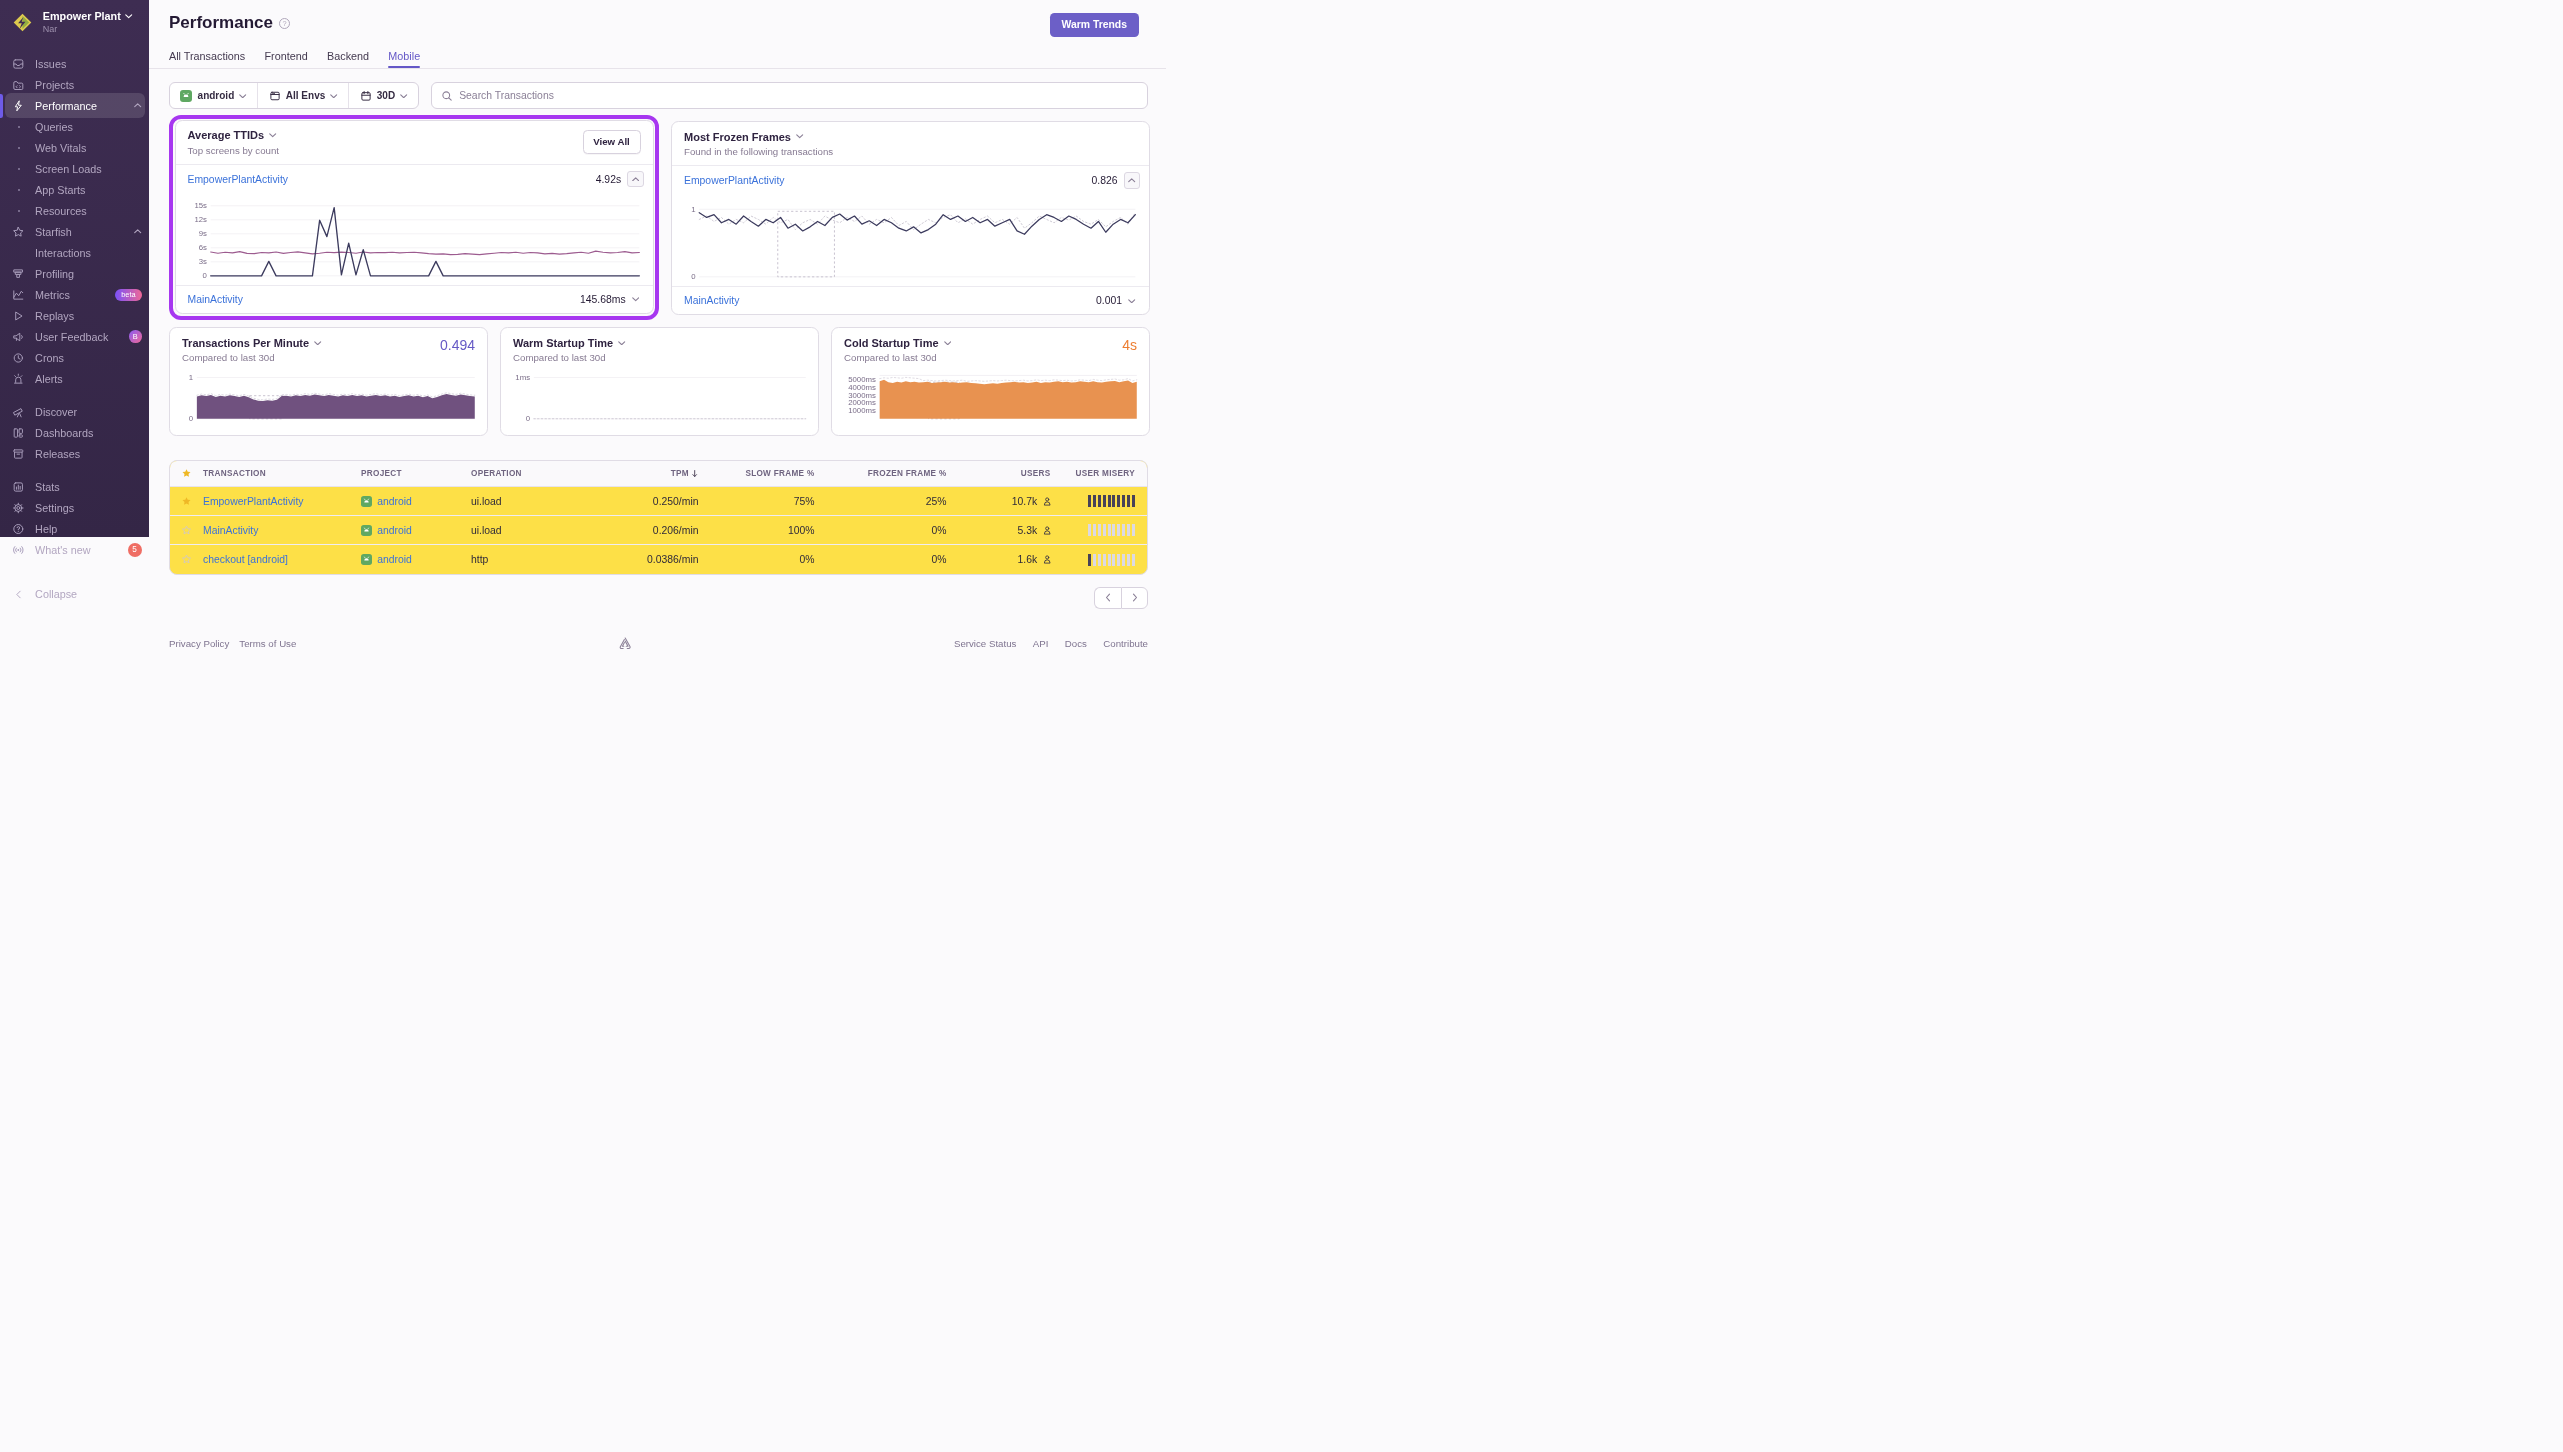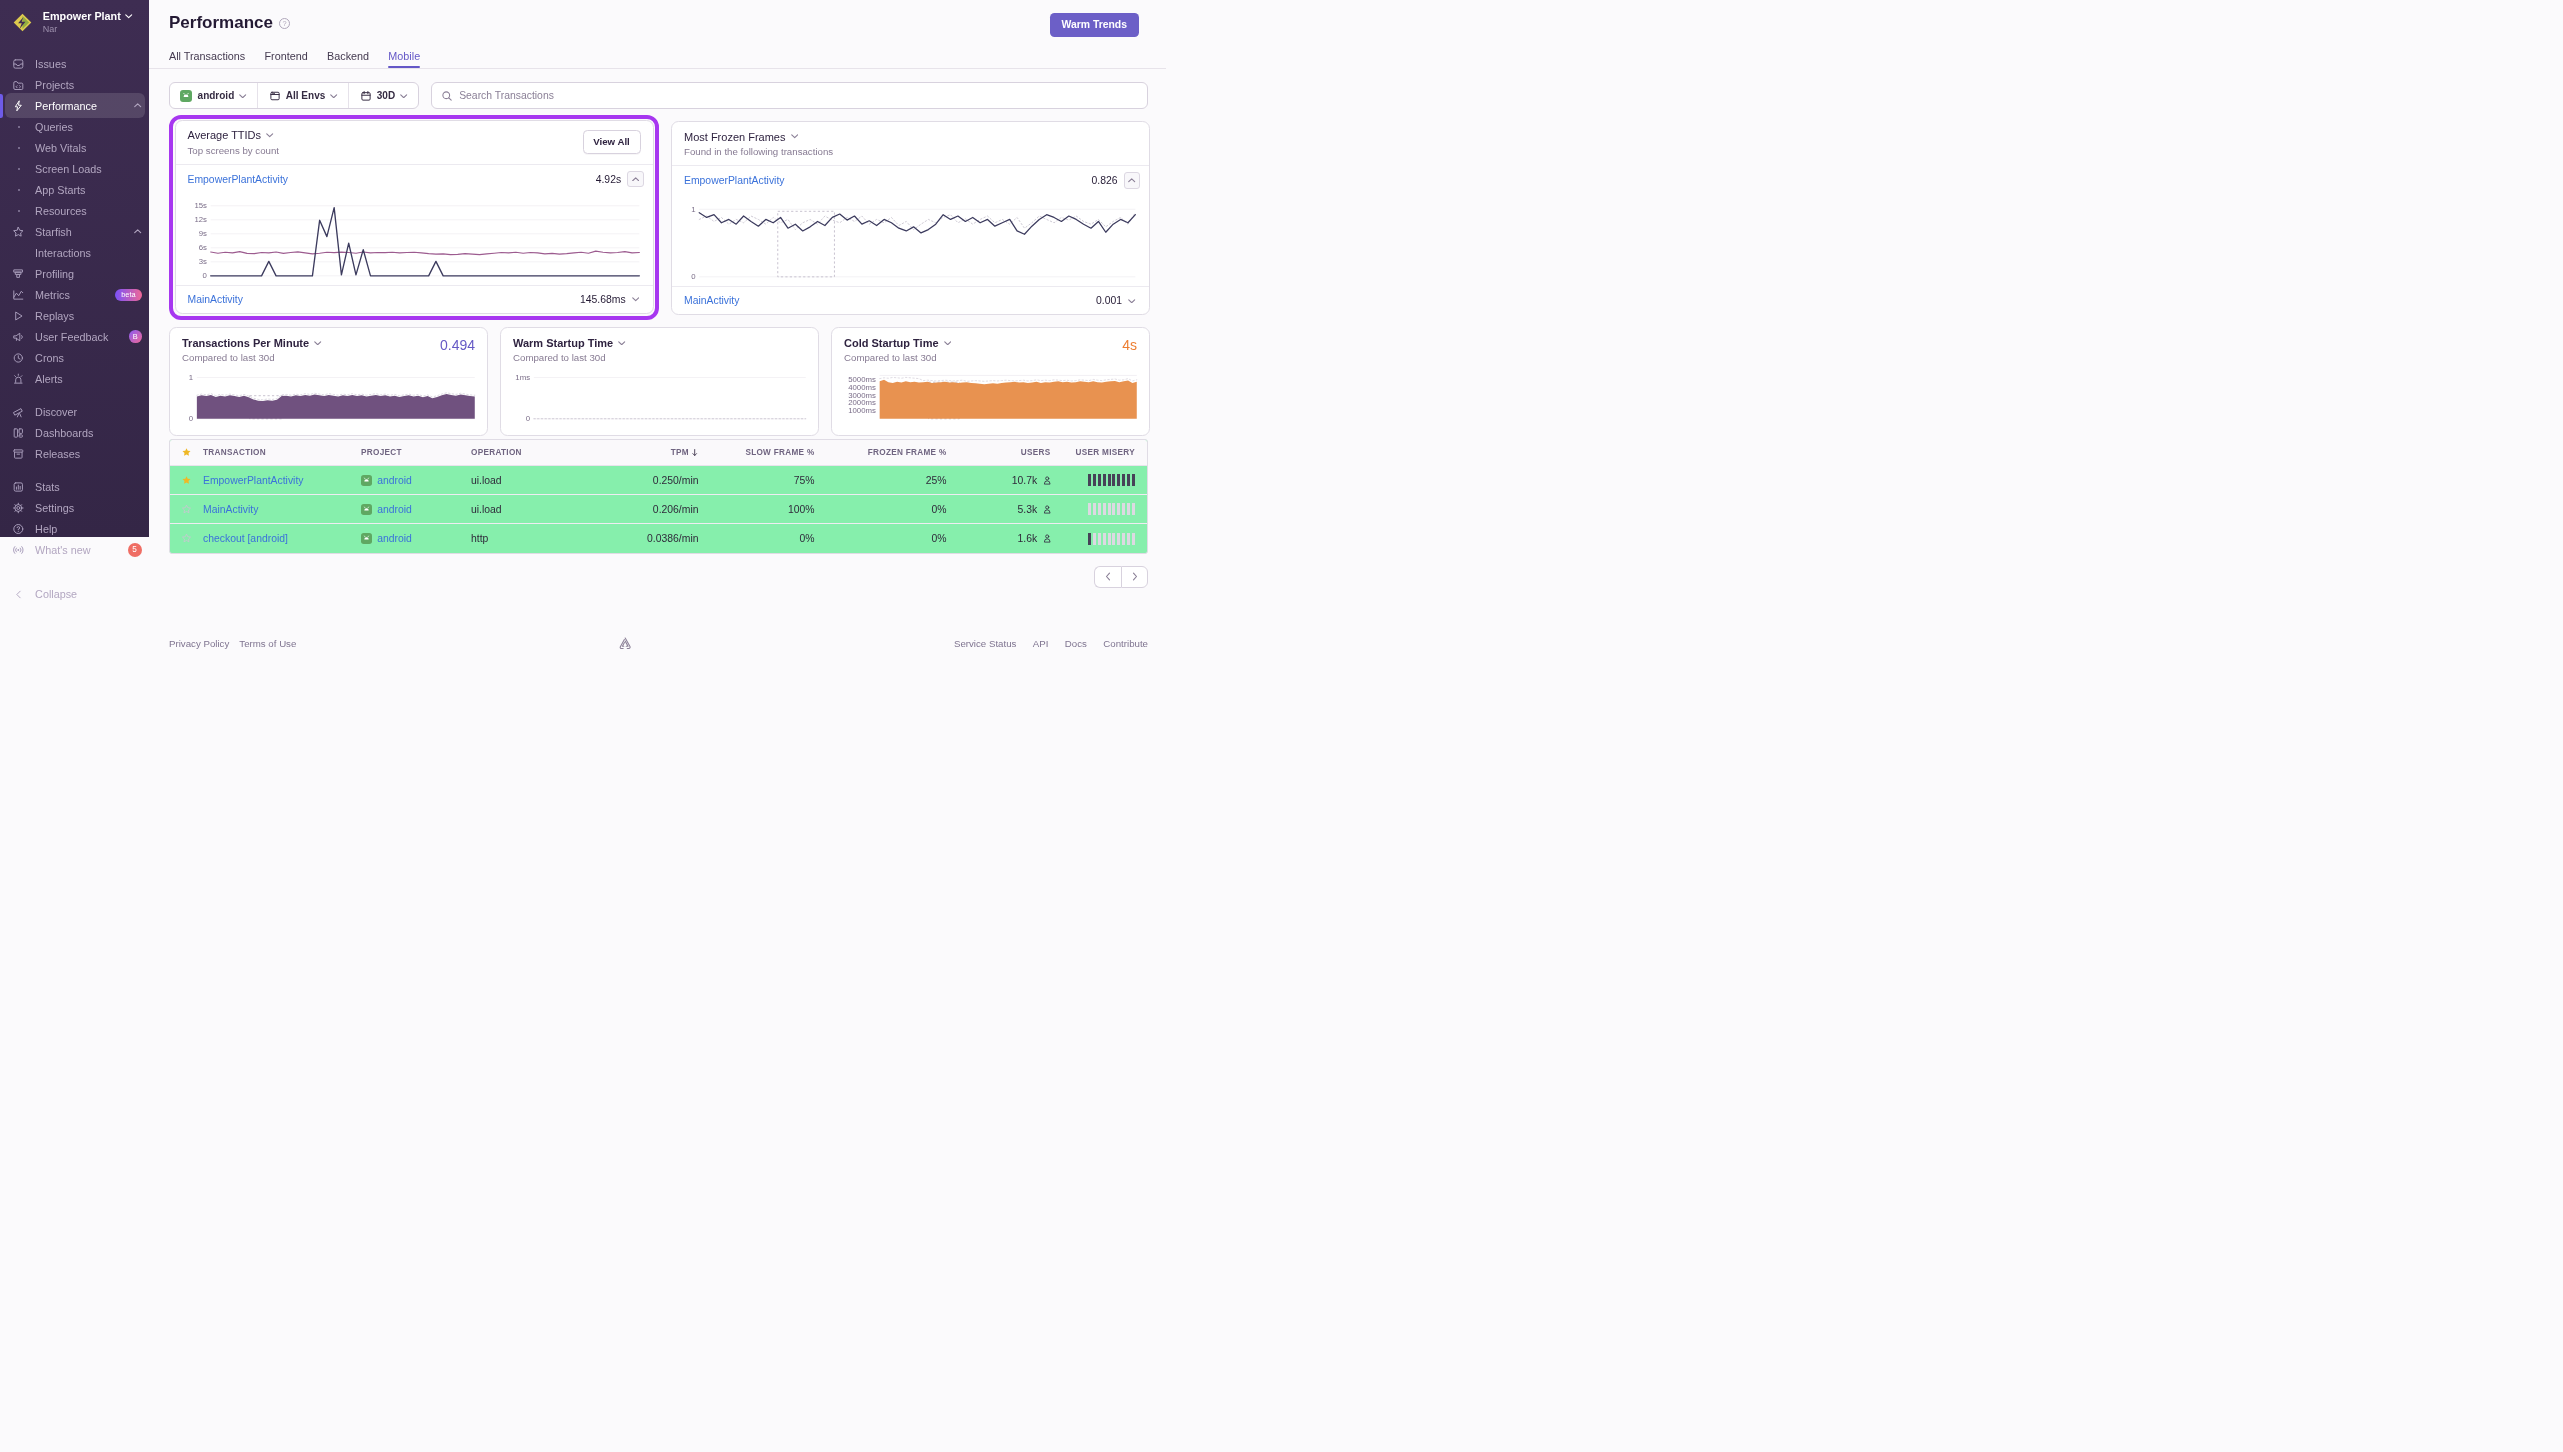--- a/index.html
+++ b/index.html
@@ -47,39 +47,39 @@
   .seg{display:flex;align-items:center;gap:5.2px;padding:0 10.4px;font-size:10px;font-weight:bold;color:#352b42;cursor:pointer}
   .seg+.seg{border-left:0.7px solid #e6e2ea}
   .search-box{flex:1;height:27px;background:#fff;border:0.7px solid #d8d2de;border-radius:6px;display:flex;align-items:center;gap:6px;padding:0 9px}
   .search-box input{border:none;outline:none;flex:1;font-size:10.4px;color:#352b42;font-family:inherit;background:transparent}
   .search-box input::placeholder{color:#8a7f96}
   
   .row1{display:flex;gap:12px;margin-top:5.2px;align-items:flex-start}
   .hl-wrap{border:4.5px solid #a737f0;border-radius:12px;padding:1.5px;background:transparent}
   .card{background:#fff;border:0.7px solid #e0dce5;border-radius:7.4px;width:479px}
   .card-head{position:relative;padding:8.2px 12px 8.2px;border-bottom:0.7px solid #eceaf0}
-  .card-title{font-size:11px;font-weight:normal;color:#2f2340;display:flex;align-items:center;gap:5.2px}
+  .card-title{font-size:11px;font-weight:bold;color:#2f2340;display:flex;align-items:center;gap:5.2px}
   .card-sub{font-size:9.7px;color:#867a92;margin-top:3.7px}
   .view-all{position:absolute;top:9px;right:12px;background:#fff;border:0.7px solid #d8d2de;border-radius:4.5px;font-size:9.7px;font-weight:bold;color:#2f2340;padding:5.2px 9.7px;cursor:pointer;box-shadow:0 0.7px 0.7px rgba(40,30,60,.04);font-family:inherit}
   .tx-row{height:28px;display:flex;align-items:center;justify-content:space-between;padding:0 9px 0 12px;font-size:10.4px}
   .tx-row.bot{border-top:0.7px solid #eceaf0}
   .tx-link{color:#3b72da;cursor:pointer;text-decoration:none}
   .tx-val{display:flex;align-items:center;gap:6px;color:#241a34}
   .sqbtn{width:16.4px;height:16.4px;border:0.7px solid #dcd7e2;border-radius:3px;background:#f8f7fa;display:flex;align-items:center;justify-content:center;cursor:pointer}
   .chart-wrap{padding:1.5px 12px}
   .mt9{margin-top:6.7px}
   
   .row2{display:flex;gap:12px;margin-top:7.4px}
   .mini-card{position:relative;background:#fff;border:0.7px solid #e0dce5;border-radius:7.4px;width:319px;height:109px;padding:9px 12px 0}
   .mini-title{font-size:11px;font-weight:bold;color:#2f2340;display:flex;align-items:center;gap:5.2px}
   .mini-sub{font-size:9.7px;color:#867a92;margin-top:3px}
   .mini-val{position:absolute;top:9px;right:12px;font-size:14px;color:#6559c5}
   .mini-val.orange{color:#ed7e31}
   
-  .tbl{margin-top:3px;background:#86efac;border:0.7px solid #e0dce5;border-radius:3px;overflow:hidden}
+  .tbl{margin-top:24px;background:#fde047;border:0.7px solid #e0dce5;border-radius:8px;overflow:hidden}
   .trow{display:grid;grid-template-columns:33px 158px 110px 131px 98px 116px 132px 104px 1fr;align-items:center}
   .thead{background:#faf9fb;border-bottom:0.7px solid #e8e4ec;height:26px}
   .th{font-size:8.2px;font-weight:bold;letter-spacing:0.3px;color:#6f6480;text-transform:uppercase;display:flex;align-items:center}
   .th.r,.td.r{justify-content:flex-end;text-align:left;padding-right:1.5px}
   .td{font-size:10.4px;color:#2f2a3a;display:flex;align-items:center}
   .tbody-row{height:29px;border-bottom:0.7px solid #efecf2}
   .tbody-row:last-child{border-bottom:none}
   .star-cell{display:flex;justify-content:center}
   .proj{display:flex;align-items:center;gap:5.2px}
   .users-cell{display:flex;align-items:center;gap:4.5px;justify-content:flex-end}

